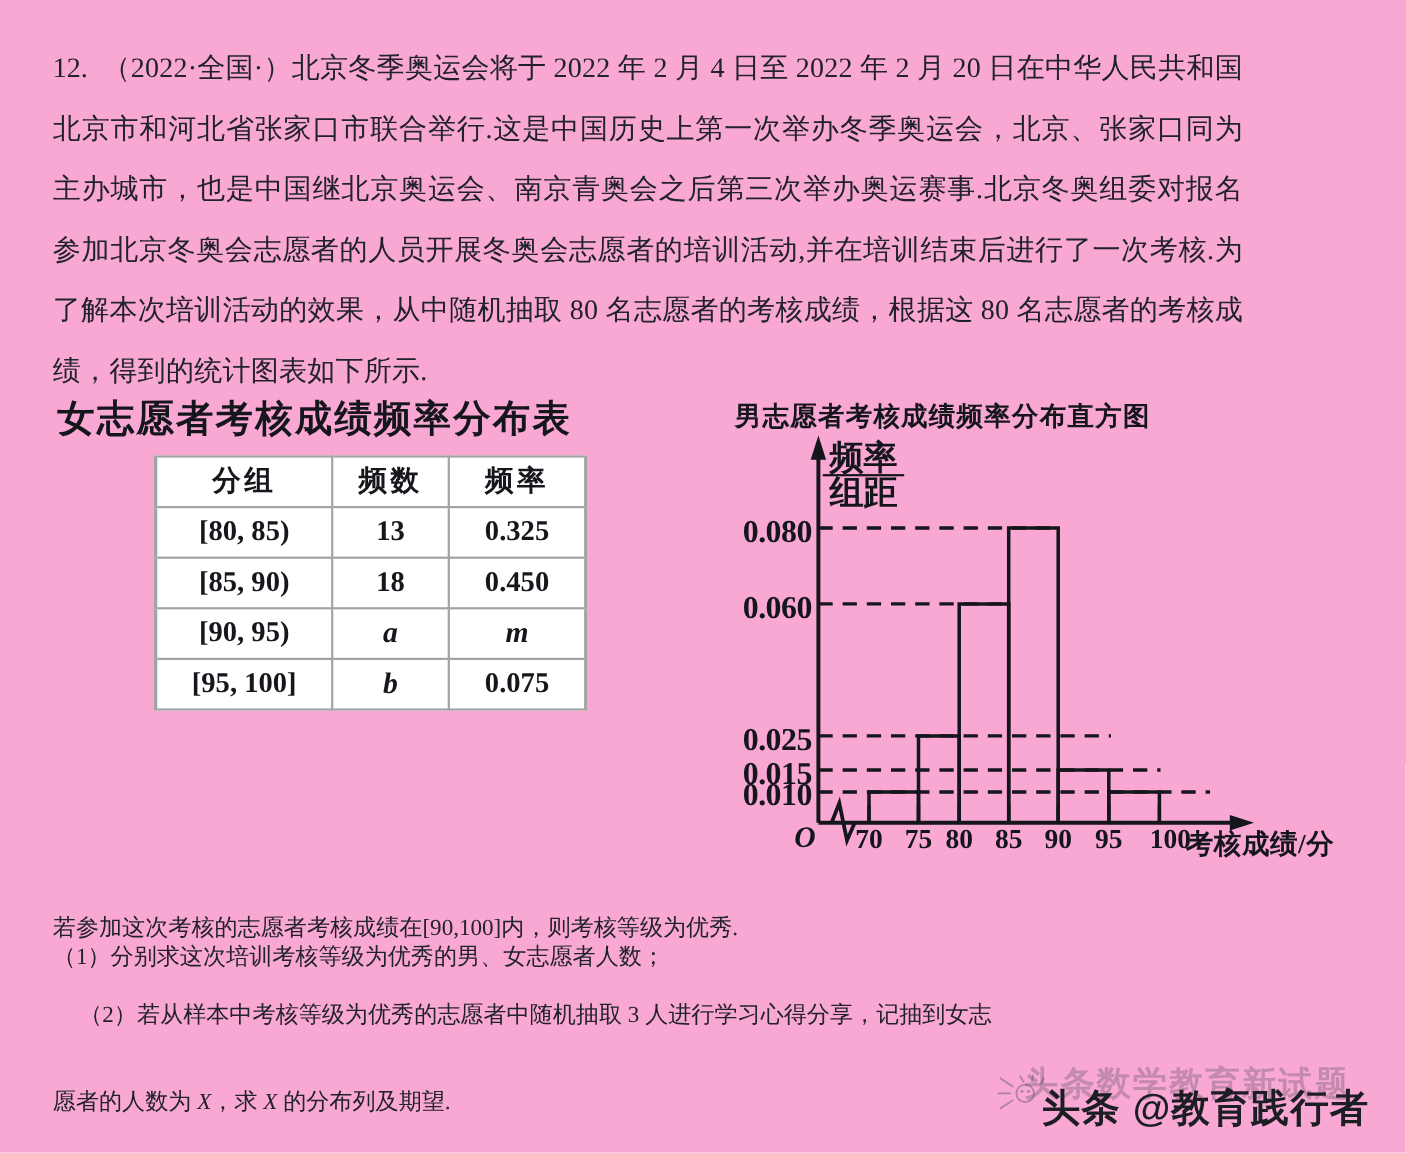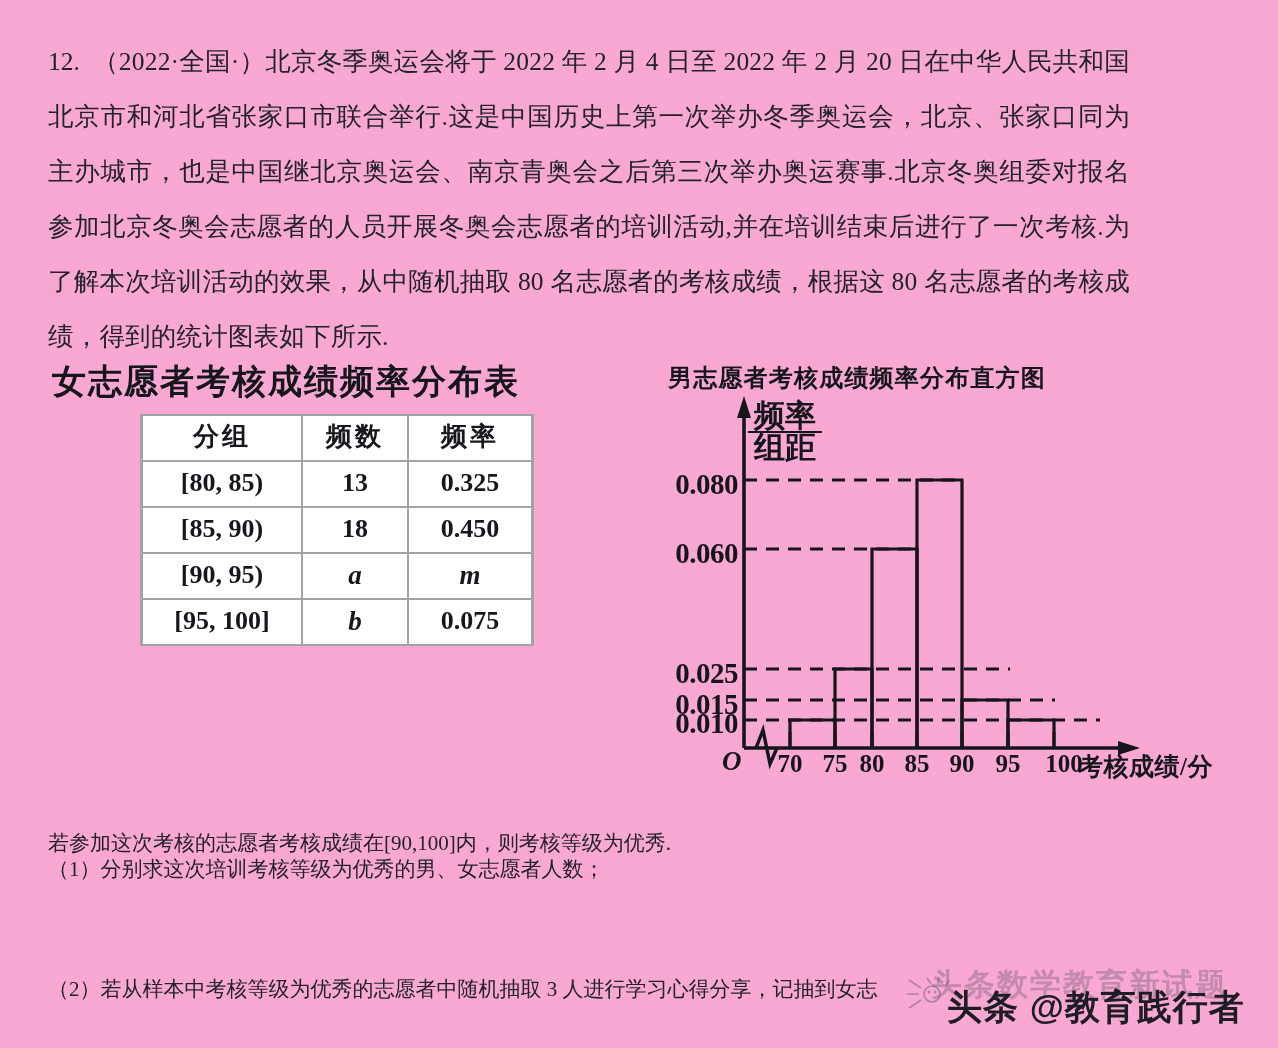--- a/index.html
+++ b/index.html
@@ -316,21 +316,22 @@
     <div class="xlab" style="left:237px; top:388px; width:40px;">85</div>
     <div class="xlab" style="left:282px; top:388px; width:40px;">90</div>
     <div class="xlab" style="left:328px; top:388px; width:40px;">95</div>
     <div class="xlab" style="left:377px; top:388px; width:54px;">100</div>
 
     <div class="xaxis-name" style="left:418px; top:388px;">考核成绩/分</div>
   </div>
 
   <div class="qline" style="top:826px;">若参加这次考核的志愿者考核成绩在[90,100]内，则考核等级为优秀.</div>
   <div class="qline" style="top:852px;">（1）分别求这次培训考核等级为优秀的男、女志愿者人数；</div>
-  <div class="qline" style="top:972px;">（2）若从样本中考核等级为优秀的志愿者中随机抽取 3 人进行学习心得分享，记抽到女志</div>
+  <div class="qline" style="top:905px;margin-left:24px;">（2）若从样本中考核等级为优秀的志愿者中随机抽取 3 人进行学习心得分享，记抽到女志</div>
+  <div class="qline" style="top:984px;"><span>愿者的人数为 </span><span class="it">X</span><span>，求 </span><span class="it">X</span><span> 的分布列及期望.</span></div>
 
   <div class="watermark">
     <svg class="wm-sparkle" viewBox="0 0 56 42">
       <g stroke="#555566" stroke-width="1.6" fill="none">
         <path d="M4 6 L16 14 M2 20 L14 20 M4 34 L16 26"></path>
         <path d="M22 4 L26 10 M34 3 L33 10 M44 6 L41 12"></path>
       </g>
       <circle cx="27" cy="20" r="8" fill="none" stroke="#555566" stroke-width="1.6"></circle>
       <circle cx="24" cy="18" r="1.4" fill="#555566"></circle>
       <circle cx="30" cy="18" r="1.4" fill="#555566"></circle>

